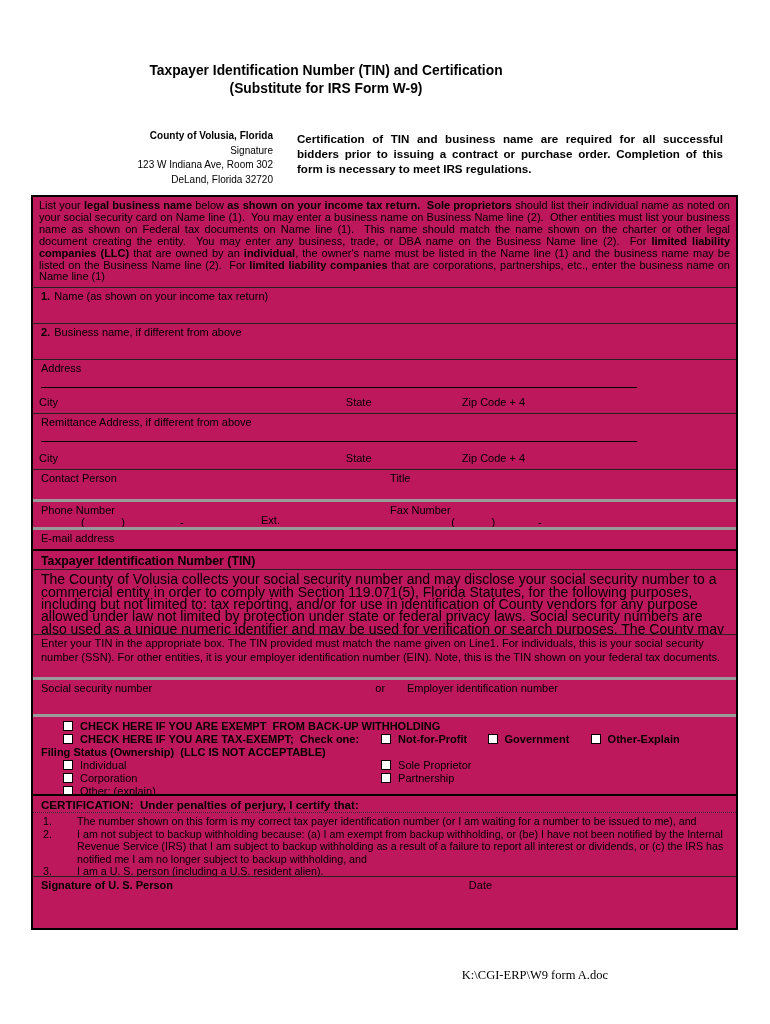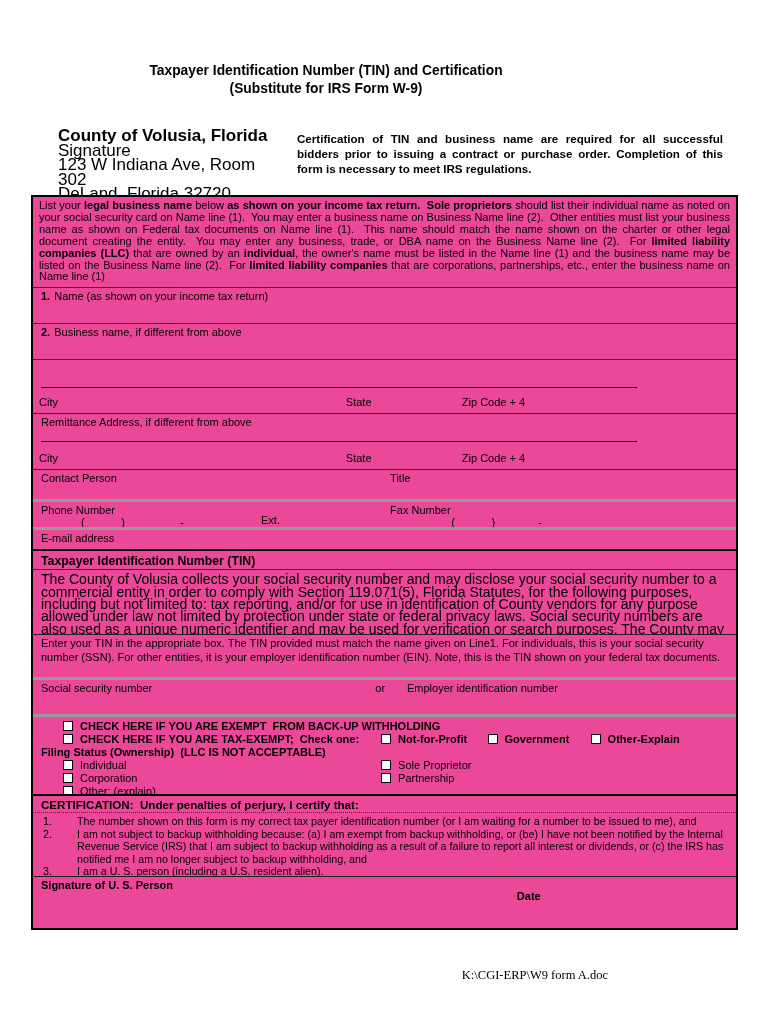--- a/index.html
+++ b/index.html
@@ -9,27 +9,27 @@
     position: relative; width: 652px; height: 1024px;
     font-family: "Liberation Sans", sans-serif; color: #000; background: #fff;
   }
   .b { font-weight: bold; }
   .pre { white-space: pre-wrap; }
 
   .title-block { position: absolute; top: 62px; left: 0; right: 0; text-align: center;
     font-weight: bold; font-size: 13.8px; line-height: 17.5px; }
 
   .agency-block { position: absolute; top: 129px; left: 58px; width: 215px;
-    text-align: left; font-size: 17px; line-height: 14.6px; }
+    text-align: right; font-size: 10px; line-height: 14.6px; }
 
   .notice-block { position: absolute; top: 131px; left: 297px; width: 426px;
     font-weight: bold; font-size: 11.6px; line-height: 15px; text-align: justify; }
 
   .form-table { position: absolute; top: 195px; left: 31px; width: 707px;
-    border: 2px solid #000; background: #ec4899; }
+    border: 2px solid #000; background: #be185d; }
   .row { position: relative; padding: 2px 8px; font-size: 11px; overflow: hidden; }
   .sep-thin  { border-top: 1px solid #222; }
   .sep-gray  { border-top: 3px solid #9a9a9a; }
   .sep-black { border-top: 2.5px solid #000; }
   .sep-dot   { border-top: 1.6px dotted #333; }
 
   .instructions { font-size: 11px; line-height: 11.9px; text-align: justify; padding: 3px 6px 4px 6px; }
 
   .field-tall { height: 36px; }
   .num { font-weight: bold; margin-right: 4px; }
@@ -72,21 +72,21 @@
   .fs-line { position: relative; padding-left: 22px; }
   .fs-col2 { position: absolute; left: 49.5%; top: 0; }
 
   .cert-heading { font-size: 11.6px; font-weight: bold; height: 18px; }
   .cert-list { height: 64px; font-size: 10.7px; line-height: 12.5px; padding: 2px 6px 0 0; }
   .cert-item { display: flex; }
   .cert-no { flex: none; width: 44px; padding-left: 10px; }
   .cert-text { flex: 1; }
 
   .sig-row { height: 52px; }
-  .date-label { position: absolute; left: 62%; top: 13px; font-weight: bold; margin-left: 48px; }
+  .date-label { position: absolute; left: 62%; top: 2px; font-weight: normal; }
 
   .footer-path { position: absolute; top: 968px; right: 44px;
     font-family: "Liberation Serif", serif; font-size: 12.5px; }
 </style>
 </head>
 <body>
 
 <div class="page">
 
   <div class="title-block">
@@ -109,20 +109,21 @@
 
     <div class="row sep-thin field-tall">
       <span class="num">1.</span><span>Name (as shown on your income tax return)</span>
     </div>
 
     <div class="row sep-thin field-tall">
       <span class="num">2.</span><span>Business name, if different from above</span>
     </div>
 
     <div class="row sep-thin addr-row">
+      <div>Address</div>
       <div class="addr-line"></div>
       <div class="csz">
         <span class="csz-city">City</span>
         <span class="csz-state">State</span>
         <span class="csz-zip">Zip Code + 4</span>
       </div>
     </div>
 
     <div class="row sep-thin addr-row remit">
       <div>Remittance Address, if different from above</div>

